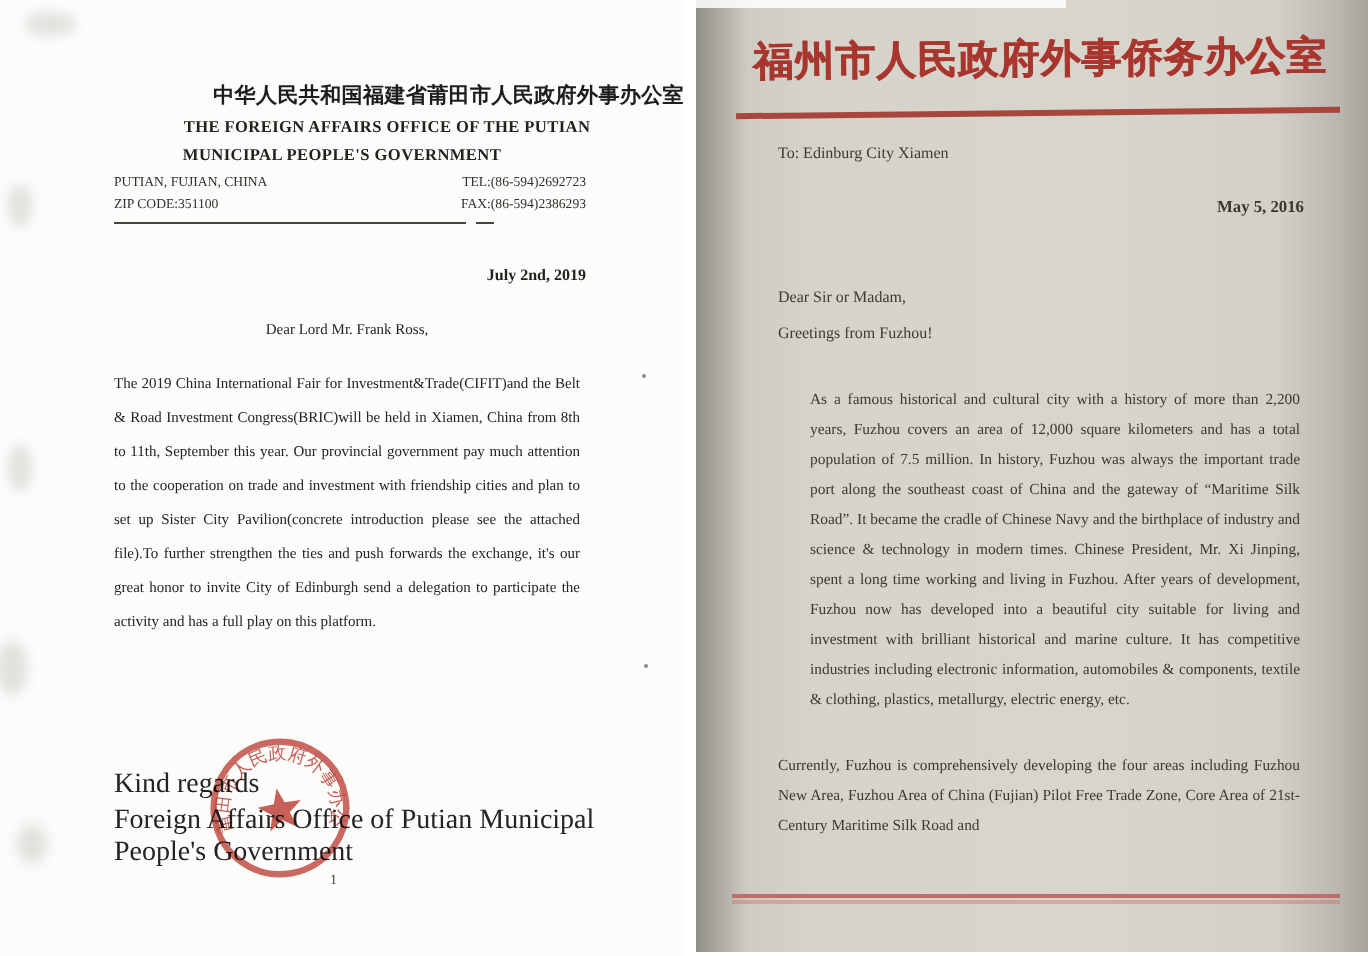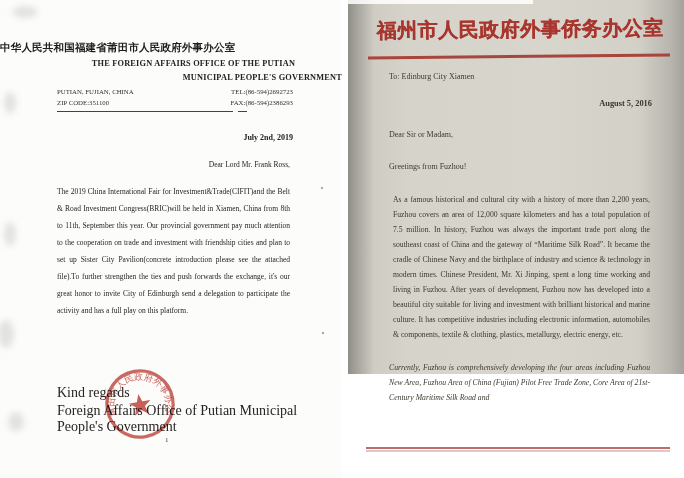--- a/index.html
+++ b/index.html
@@ -2,59 +2,59 @@
 <html><head>
 <meta charset="utf-8">
 <style>
   html,body{margin:0;padding:0;background:#fff;}
   .stage{position:relative;width:684px;height:478px;background:#ffffff;overflow:hidden;
          font-family:"Liberation Serif","DejaVu Serif",serif;}
   
   .left-page{position:absolute;left:0;top:0;width:342px;height:478px;background:#fcfcfb;}
   .smudge{position:absolute;background:#d9d9d5;border-radius:50%;filter:blur(3px);opacity:.75;}
   .speck{position:absolute;width:2px;height:2px;background:#8a8a86;border-radius:50%;}
-  .lp-cn{position:absolute;top:41px;left:0;right:0;text-align:left;font-weight:bold;
+  .lp-cn{position:absolute;top:41px;left:0;right:0;text-align:right;font-weight:bold;
          font-size:10.5px;color:#1f1d1b;letter-spacing:.2px;}
   .lp-en1{position:absolute;top:59px;left:0;right:0;text-align:center;font-weight:bold;
           font-size:8.3px;color:#24211f;letter-spacing:.2px;padding-left:45px;}
-  .lp-en2{position:absolute;top:73px;left:0;right:0;text-align:right;font-weight:bold;
+  .lp-en2{position:absolute;top:73px;left:0;right:0;text-align:center;font-weight:bold;
           font-size:8.3px;color:#24211f;letter-spacing:.2px;}
   .lp-contact-l{position:absolute;top:87px;left:57px;font-size:6.8px;color:#33302d;line-height:10.5px;}
   .lp-contact-r{position:absolute;top:87px;right:49px;text-align:right;font-size:6.8px;color:#33302d;line-height:10.5px;}
   .lp-rule{position:absolute;top:111px;left:57px;width:176px;border-top:1px solid #45423f;}
   .lp-rule-dash{position:absolute;top:111px;left:238px;width:9px;border-top:1px solid #45423f;}
   .lp-date{position:absolute;top:133px;right:49px;font-weight:bold;font-size:8px;color:#24211f;text-align:center;}
   .lp-body{position:absolute;top:156px;left:57px;width:233px;font-size:7.5px;line-height:17px;
            color:#262422;text-align:justify;}
-  .lp-body .salut{margin:0 0 10px 0;text-align:right;}
+  .lp-body .salut{margin:0 0 10px 0;text-align:center;}
   .lp-body p{margin:0;}
   .lp-closing{position:absolute;top:385px;left:57px;font-size:14px;color:#262422;}
   .lp-sign{position:absolute;top:403px;left:57px;font-size:14px;color:#262422;}
   .lp-pageno{position:absolute;top:436px;left:165px;font-size:7px;color:#44403c;}
   .seal{position:absolute;left:104px;top:368px;width:72px;height:72px;mix-blend-mode:multiply;
         transform:rotate(-10deg);}
   
-  .right-photo{position:absolute;left:348px;top:0;width:336px;height:374px;
+  .right-photo{position:absolute;left:348px;top:0;width:336px;height:476px;
     background:linear-gradient(90deg,#8f8f88 0px,#a6a49d 9px,#cfccc4 26px,#d6d3cb 60px,
                #d8d5cd 200px,#d3d0c8 290px,#b9b6af 322px,#a5a29b 336px);}
   .right-photo::before{content:"";position:absolute;top:0;left:0;width:55%;height:4px;
     background:rgba(255,255,255,.85);}
   .rp-title{position:absolute;top:16px;left:22px;right:14px;text-align:center;font-weight:bold;
     font-size:20px;color:#a8362e;letter-spacing:.5px;transform:rotate(-.6deg);
     text-shadow:.4px 0 0 #a8362e;}
   .rp-titleline{position:absolute;top:55px;left:20px;right:14px;height:2.5px;background:#a8453c;
     transform:rotate(-.6deg);}
   .rp-recipient{position:absolute;top:72px;left:41px;font-size:8px;color:#3e3931;}
   .rp-date{position:absolute;top:99px;right:32px;font-size:8.4px;font-weight:bold;color:#3b362e;}
-  .rp-salut{position:absolute;top:130px;left:41px;font-size:8px;color:#3e3931;text-align:right;}
+  .rp-salut{position:absolute;top:144px;left:41px;font-size:8px;color:#3e3931;text-align:right;}
   .rp-greet{position:absolute;top:162px;left:41px;font-size:8px;color:#3e3931;}
   .rp-body{position:absolute;top:192px;left:41px;width:261px;font-size:7.7px;line-height:15px;
     color:#3c372f;text-align:justify;}
-  .rp-body p{margin:0 0 18px 4px;}
-  .rp-body p:last-child{margin:0;font-style:italic;}
+  .rp-body p{margin:0 0 18px 16px;}
+  .rp-body p:last-child{margin:0;}
   .rp-footline{position:absolute;top:447px;left:18px;right:14px;height:2px;background:#bc6f6a;
     box-shadow:0 3px 0 rgba(188,111,106,.4);}
 </style>
 </head>
 <body>
 
 <div class="stage">
 
   <div class="left-page">
     <div class="smudge" style="left:12px;top:6px;width:26px;height:12px;"></div>
@@ -102,21 +102,21 @@
       <polygon fill="#c0453c" opacity="0.85" points="50,36 53.8,46.7 65.2,47.1 56.2,54 59.4,64.9 50,58.5 40.6,64.9 43.8,54 34.8,47.1 46.2,46.7">
       </polygon>
     </svg>
   </div>
 
   <div class="right-photo">
     <div class="rp-title">福州市人民政府外事侨务办公室</div>
     <div class="rp-titleline"></div>
 
     <div class="rp-recipient">To: Edinburg City Xiamen</div>
-    <div class="rp-date">August 5, 2016</div>
+    <div class="rp-date">May 5, 2016</div>
     <div class="rp-salut">Dear Sir or Madam,</div>
     <div class="rp-greet">Greetings from Fuzhou!</div>
 
     <div class="rp-body">
       <p>As a famous historical and cultural city with a history of more than 2,200 years, Fuzhou covers an area of 12,000 square kilometers and has a total population of 7.5 million. In history, Fuzhou was always the important trade port along the southeast coast of China and the gateway of “Maritime Silk Road”. It became the cradle of Chinese Navy and the birthplace of industry and science &amp; technology in modern times. Chinese President, Mr. Xi Jinping, spent a long time working and living in Fuzhou. After years of development, Fuzhou now has developed into a beautiful city suitable for living and investment with brilliant historical and marine culture. It has competitive industries including electronic information, automobiles &amp; components, textile &amp; clothing, plastics, metallurgy, electric energy, etc.</p>
       <p>Currently, Fuzhou is comprehensively developing the four areas including Fuzhou New Area, Fuzhou Area of China (Fujian) Pilot Free Trade Zone, Core Area of 21st-Century Maritime Silk Road and</p>
     </div>
 
     <div class="rp-footline"></div>
   </div>

